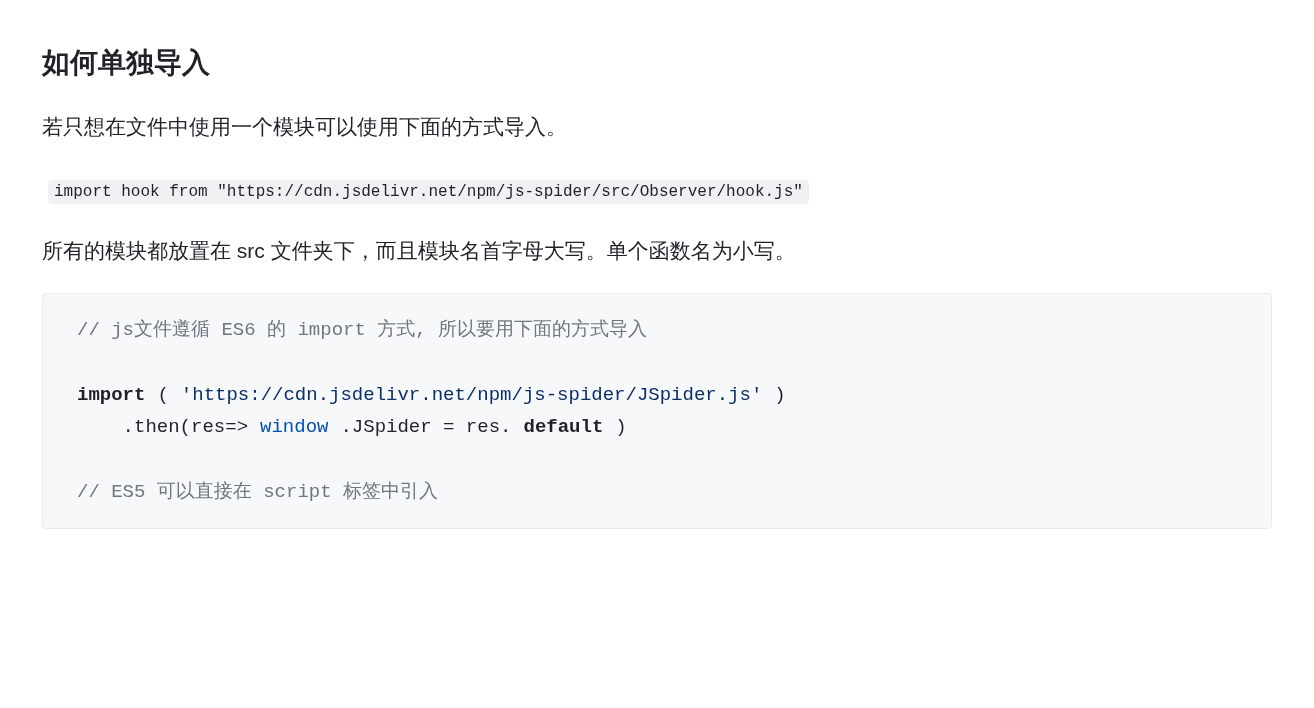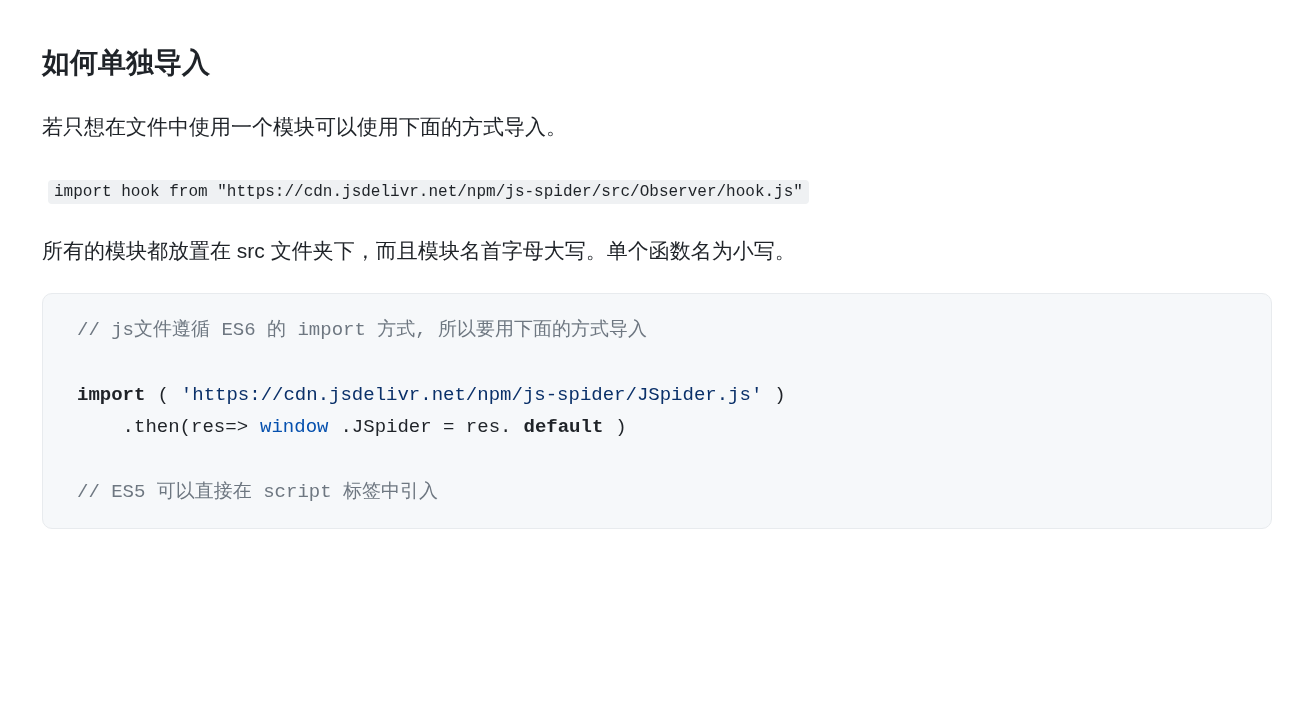--- a/index.html
+++ b/index.html
@@ -31,21 +31,21 @@
       font-family: ui-monospace, SFMono-Regular, "SF Mono", Menlo, Consolas, "Liberation Mono", monospace;
       background: #eff1f3;
       padding: 3px 6px;
       border-radius: 4px;
       font-size: 16px;
       color: #1f2328;
     }
     .code-block {
       background: #f6f8fa;
       border: 1px solid #e8ebee;
-      border-radius: 10px;
+      border-radius: 4px;
       padding: 20px 28px;
       font-family: ui-monospace, SFMono-Regular, "SF Mono", Menlo, Consolas, "Liberation Mono", monospace;
       font-size: 19px;
       line-height: 1.7;
       overflow-x: auto;
       white-space: pre;
       color: #1f2328;
     }
     .tok-comment { color: #6e7781; }
     .tok-keyword { color: #1f2328; font-weight: 600; }

